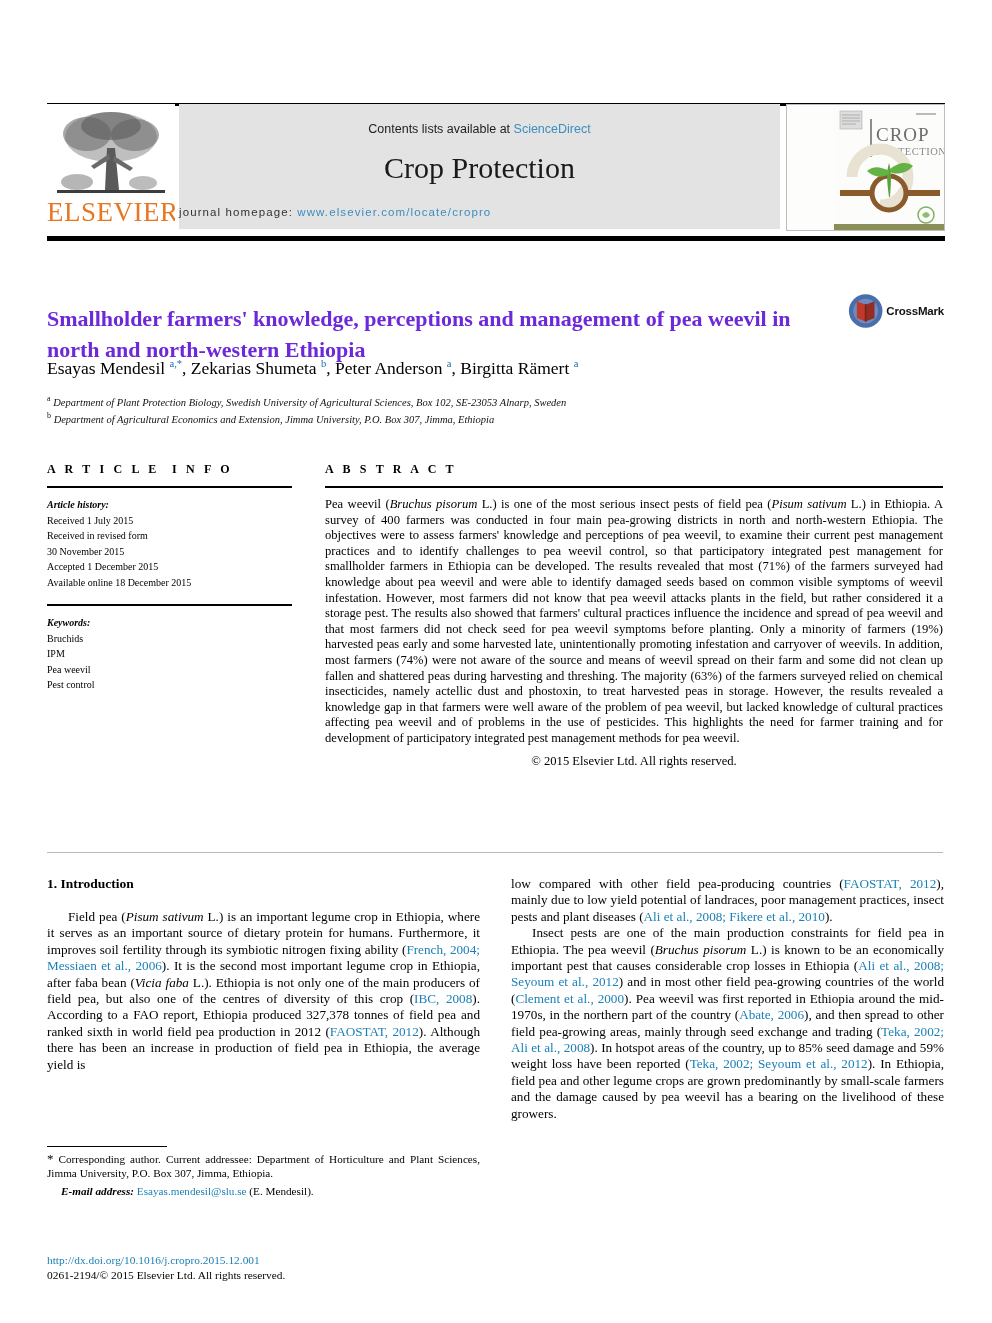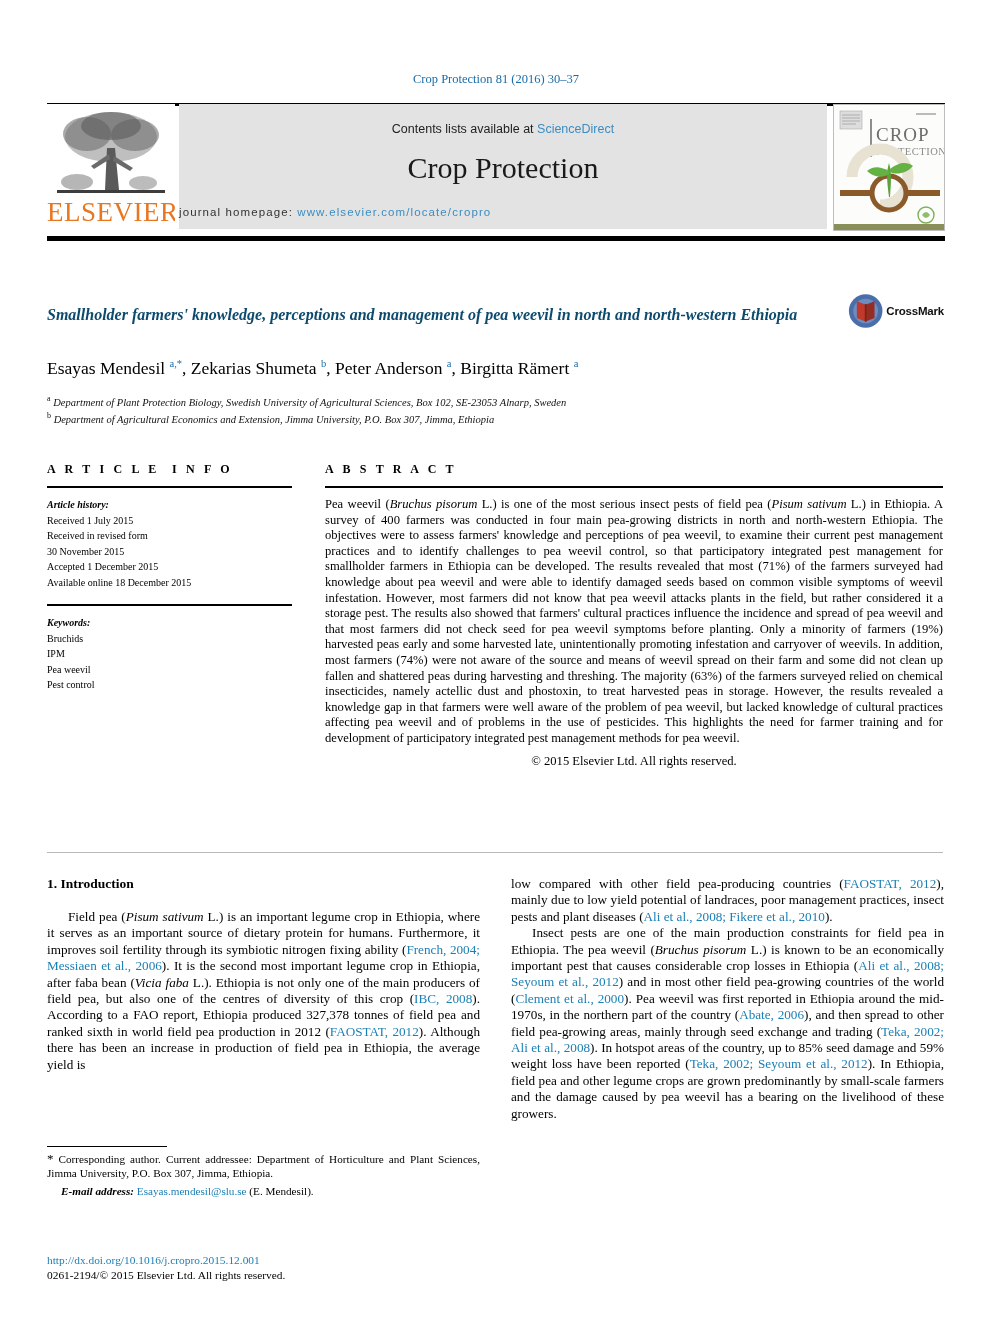--- a/index.html
+++ b/index.html
@@ -120,32 +120,32 @@
   }
 
   .cover-thumb {
     flex: 0 0 110px;
     width: 110px;
     height: 125px;
     position: relative;
     background: #fdfdfb;
     border: 1px solid #bdbdbd;
     overflow: hidden;
+    padding-left: 47px;
   }
 
   
   .title {
     position: absolute;
     left: 47px; top: 288px;
     width: 760px;
     font-family: "Liberation Serif", serif;
-    font-size: 16px;
+    font-size: 22px;
     line-height: 31px;
-    color: #0c4a6e;
-    font-style: italic;
+    color: #6d28d9;
   }
   .authors {
     position: absolute;
     left: 47px; top: 358px;
     width: 830px;
     font-family: "Liberation Serif", serif;
     font-size: 17.5px;
     color: #000;
   }
   .authors sup {
@@ -318,21 +318,20 @@
     font-size: 11.4px;
     line-height: 14.5px;
   }
   .doi-link { color: #1a7fb5; }
 </style>
 </head>
 <body>
 
 <div class="page">
 
-  <div class="running-head">Crop Protection 81 (2016) 30–37</div>
 
   <div class="masthead-rule-top"></div>
   <div class="masthead-rule-bottom"></div>
 
   <div class="masthead">
 
     <div class="elsevier-logo">
       <svg width="128" height="108" viewBox="0 0 128 108">
         <g fill="#4a4a4a">
           <ellipse cx="64" cy="33" rx="46" ry="25" fill="#8a8a8a" opacity="0.55"></ellipse>

